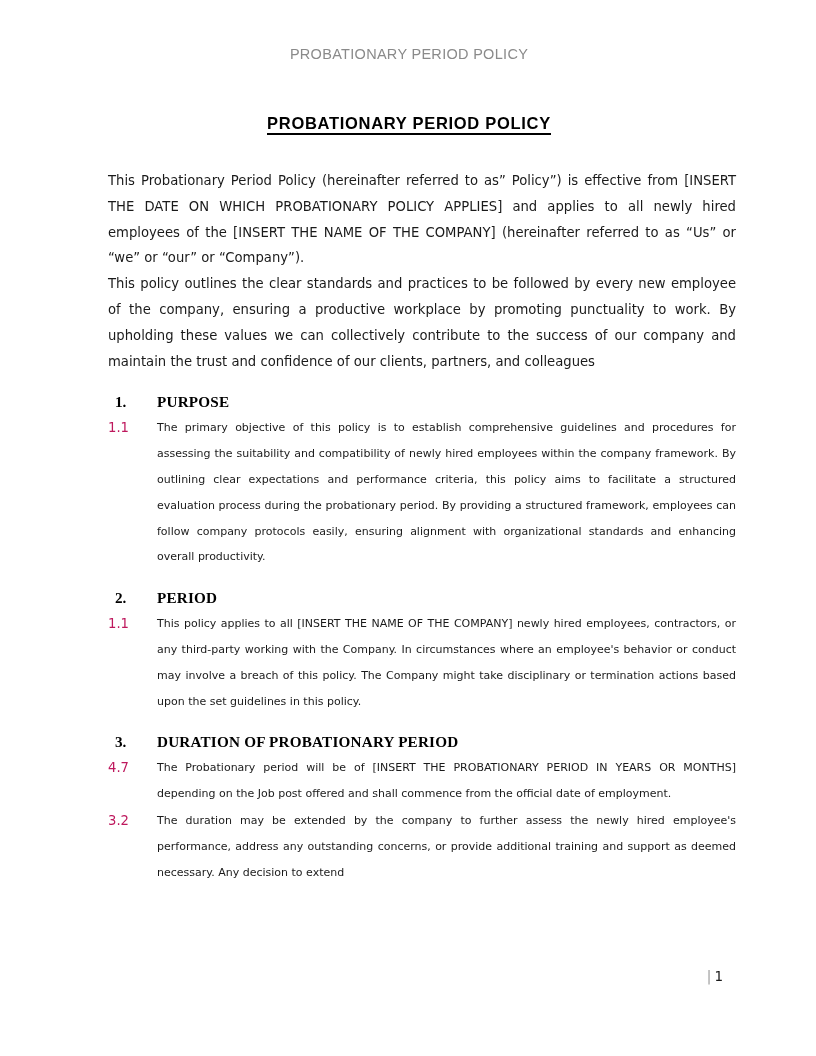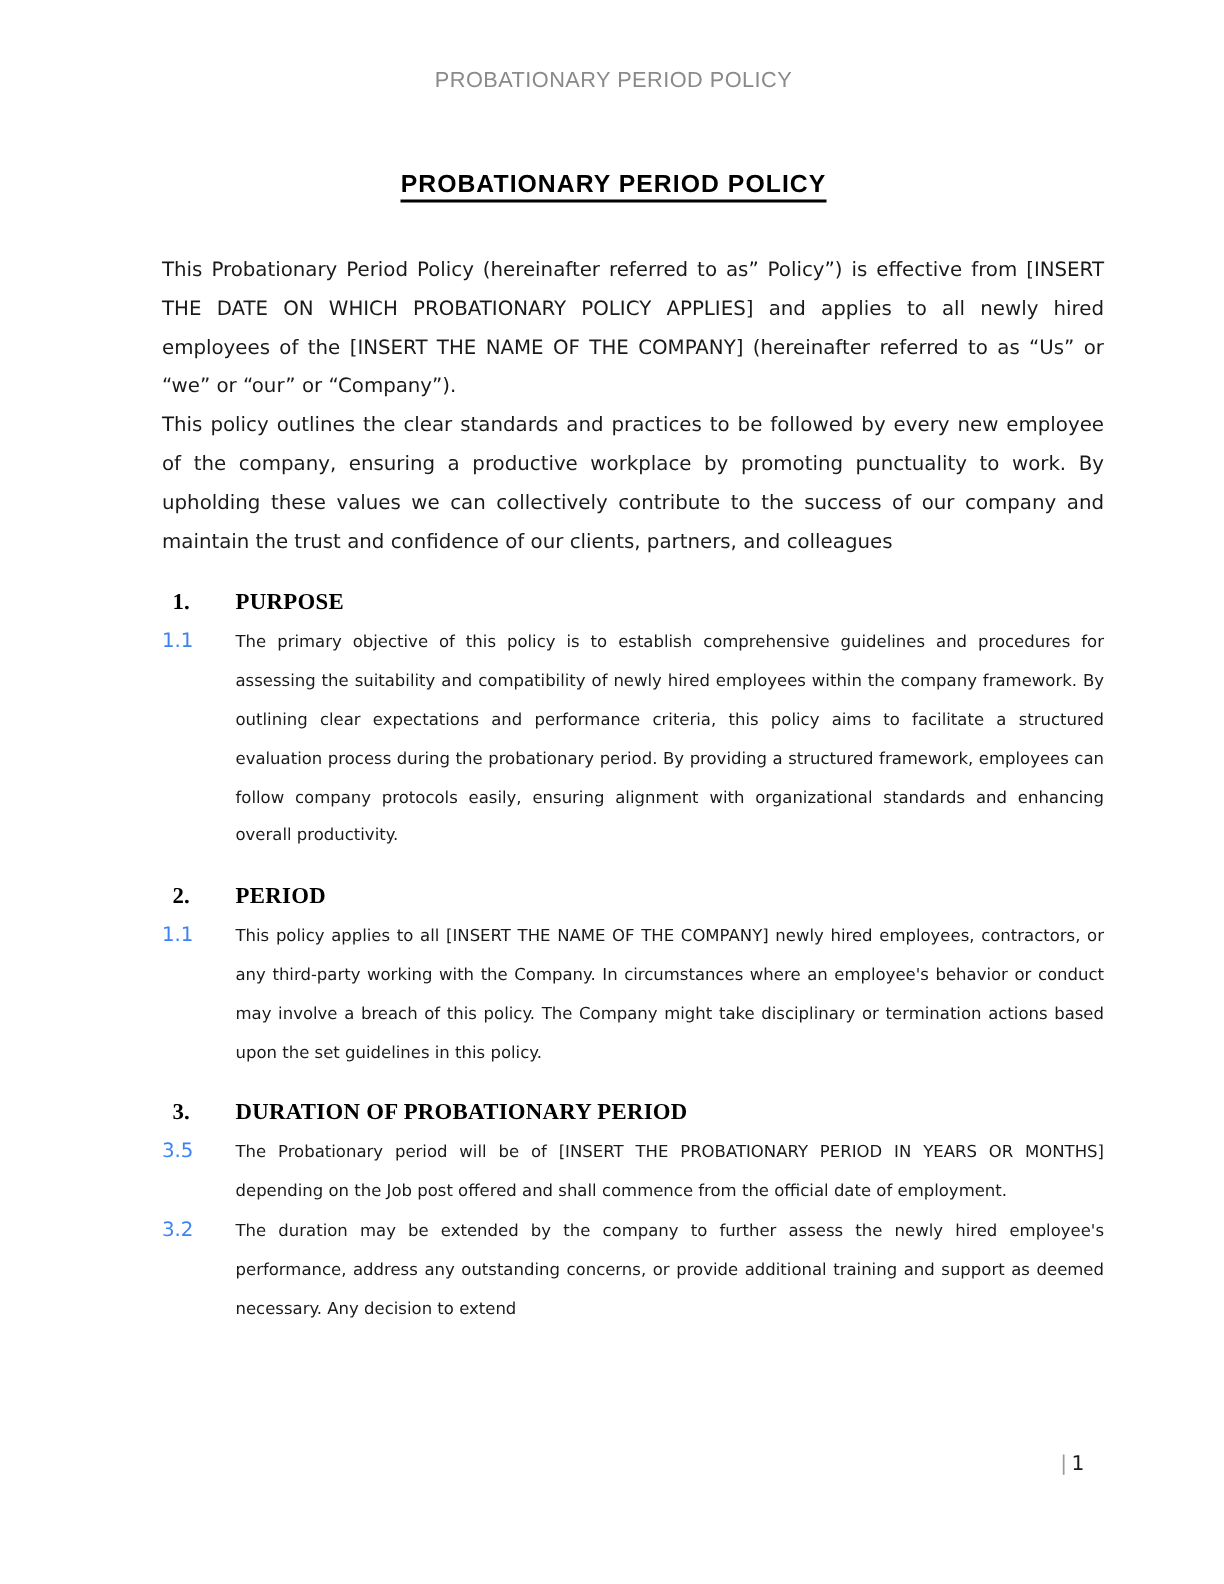--- a/index.html
+++ b/index.html
@@ -100,21 +100,21 @@
     display: flex;
     align-items: flex-start;
     margin-top: 1px;
   }
   .clause .cl-num {
     width: 49px;
     flex: 0 0 49px;
     font-family: "DejaVu Sans", sans-serif;
     font-size: 13.2px;
     line-height: 25.8px;
-    color: #3b82f6;
+    color: #be185d;
   }
   .clause .cl-body {
     flex: 1 1 auto;
     font-family: "DejaVu Sans", sans-serif;
     font-size: 11px;
     line-height: 25.8px;
     text-align: justify;
     text-justify: inter-word;
     color: #1a1a1a;
   }
@@ -168,21 +168,21 @@
     <div class="clause">
       <span class="cl-num">1.1</span>
       <span class="cl-body">This policy applies to all [INSERT THE NAME OF THE COMPANY] newly hired employees, contractors, or any third-party working with the Company. In circumstances where an employee's behavior or conduct may involve a breach of this policy. The Company might take disciplinary or termination actions based upon the set guidelines in this policy.</span>
     </div>
 
     <div class="sec-heading">
       <span class="sec-num">3.</span>
       <span class="sec-text">DURATION OF PROBATIONARY PERIOD</span>
     </div>
     <div class="clause">
-      <span class="cl-num">3.5</span>
+      <span class="cl-num">4.7</span>
       <span class="cl-body">The Probationary period will be of [INSERT THE PROBATIONARY PERIOD IN YEARS OR MONTHS] depending on the Job post offered and shall commence from the official date of employment.</span>
     </div>
     <div class="clause">
       <span class="cl-num">3.2</span>
       <span class="cl-body">The duration may be extended by the company to further assess the newly hired employee's performance, address any outstanding concerns, or provide additional training and support as deemed necessary. Any decision to extend</span>
     </div>
 
   </div>
 
   <div class="doc-footer">

